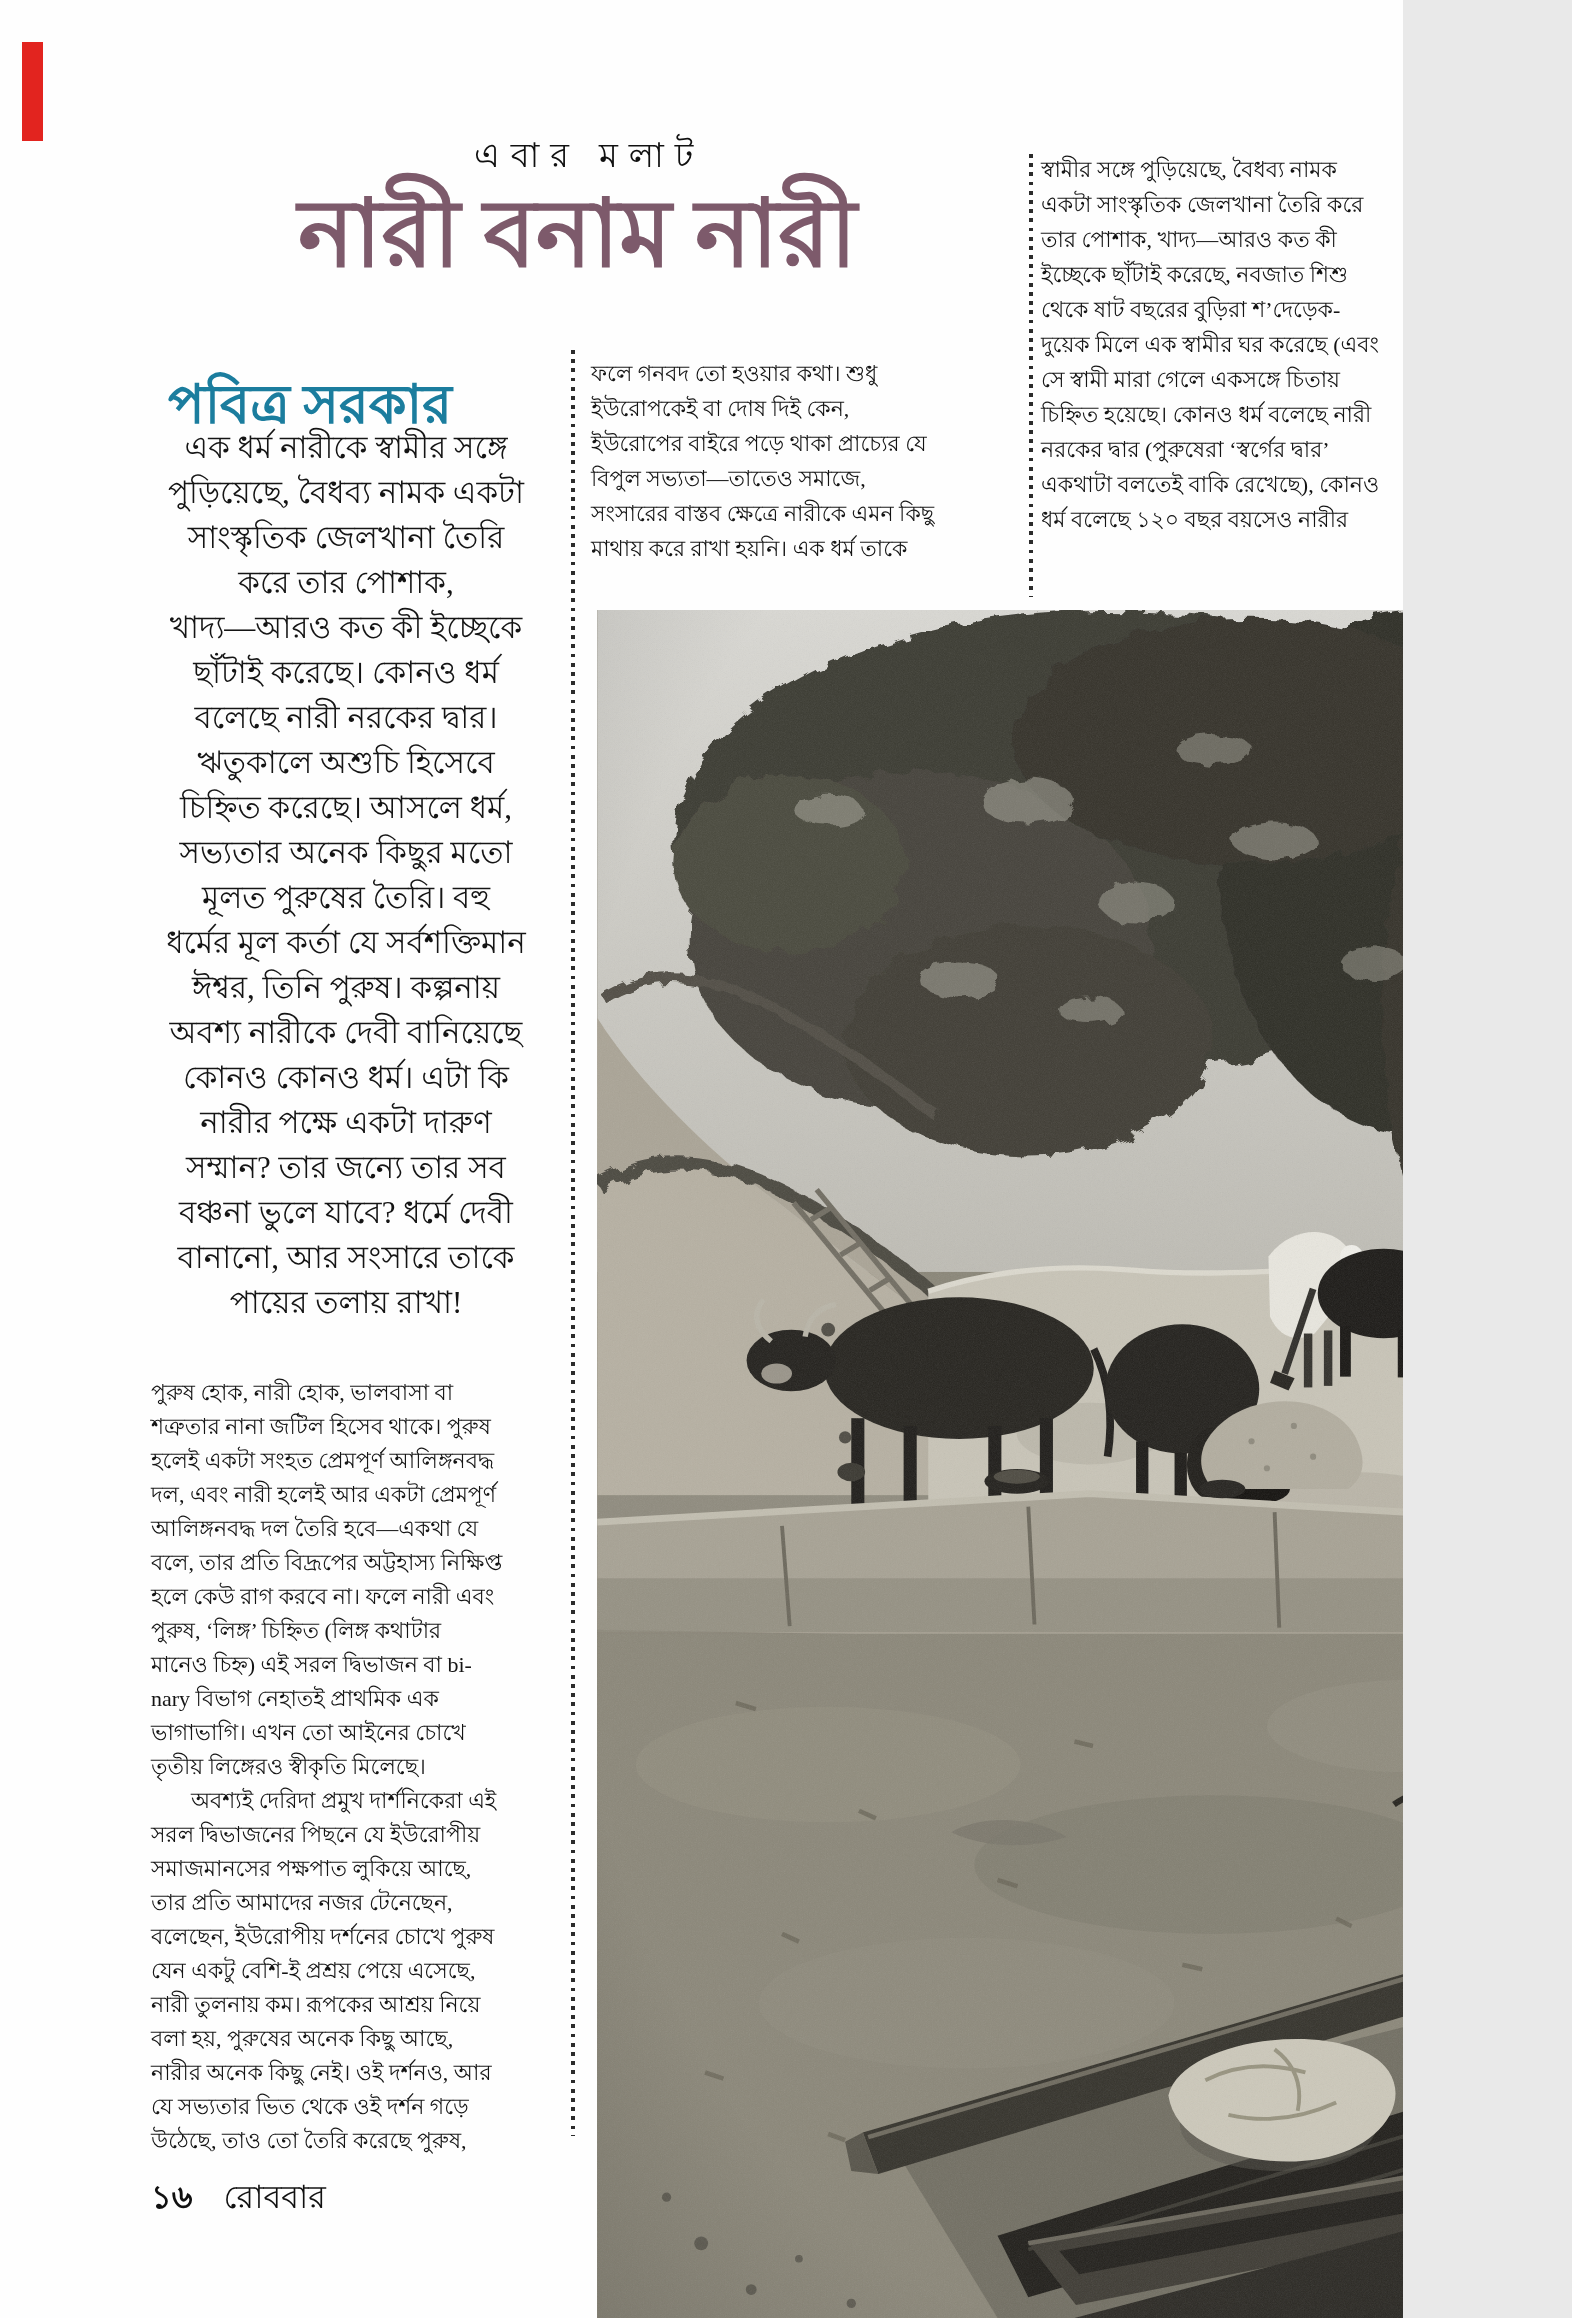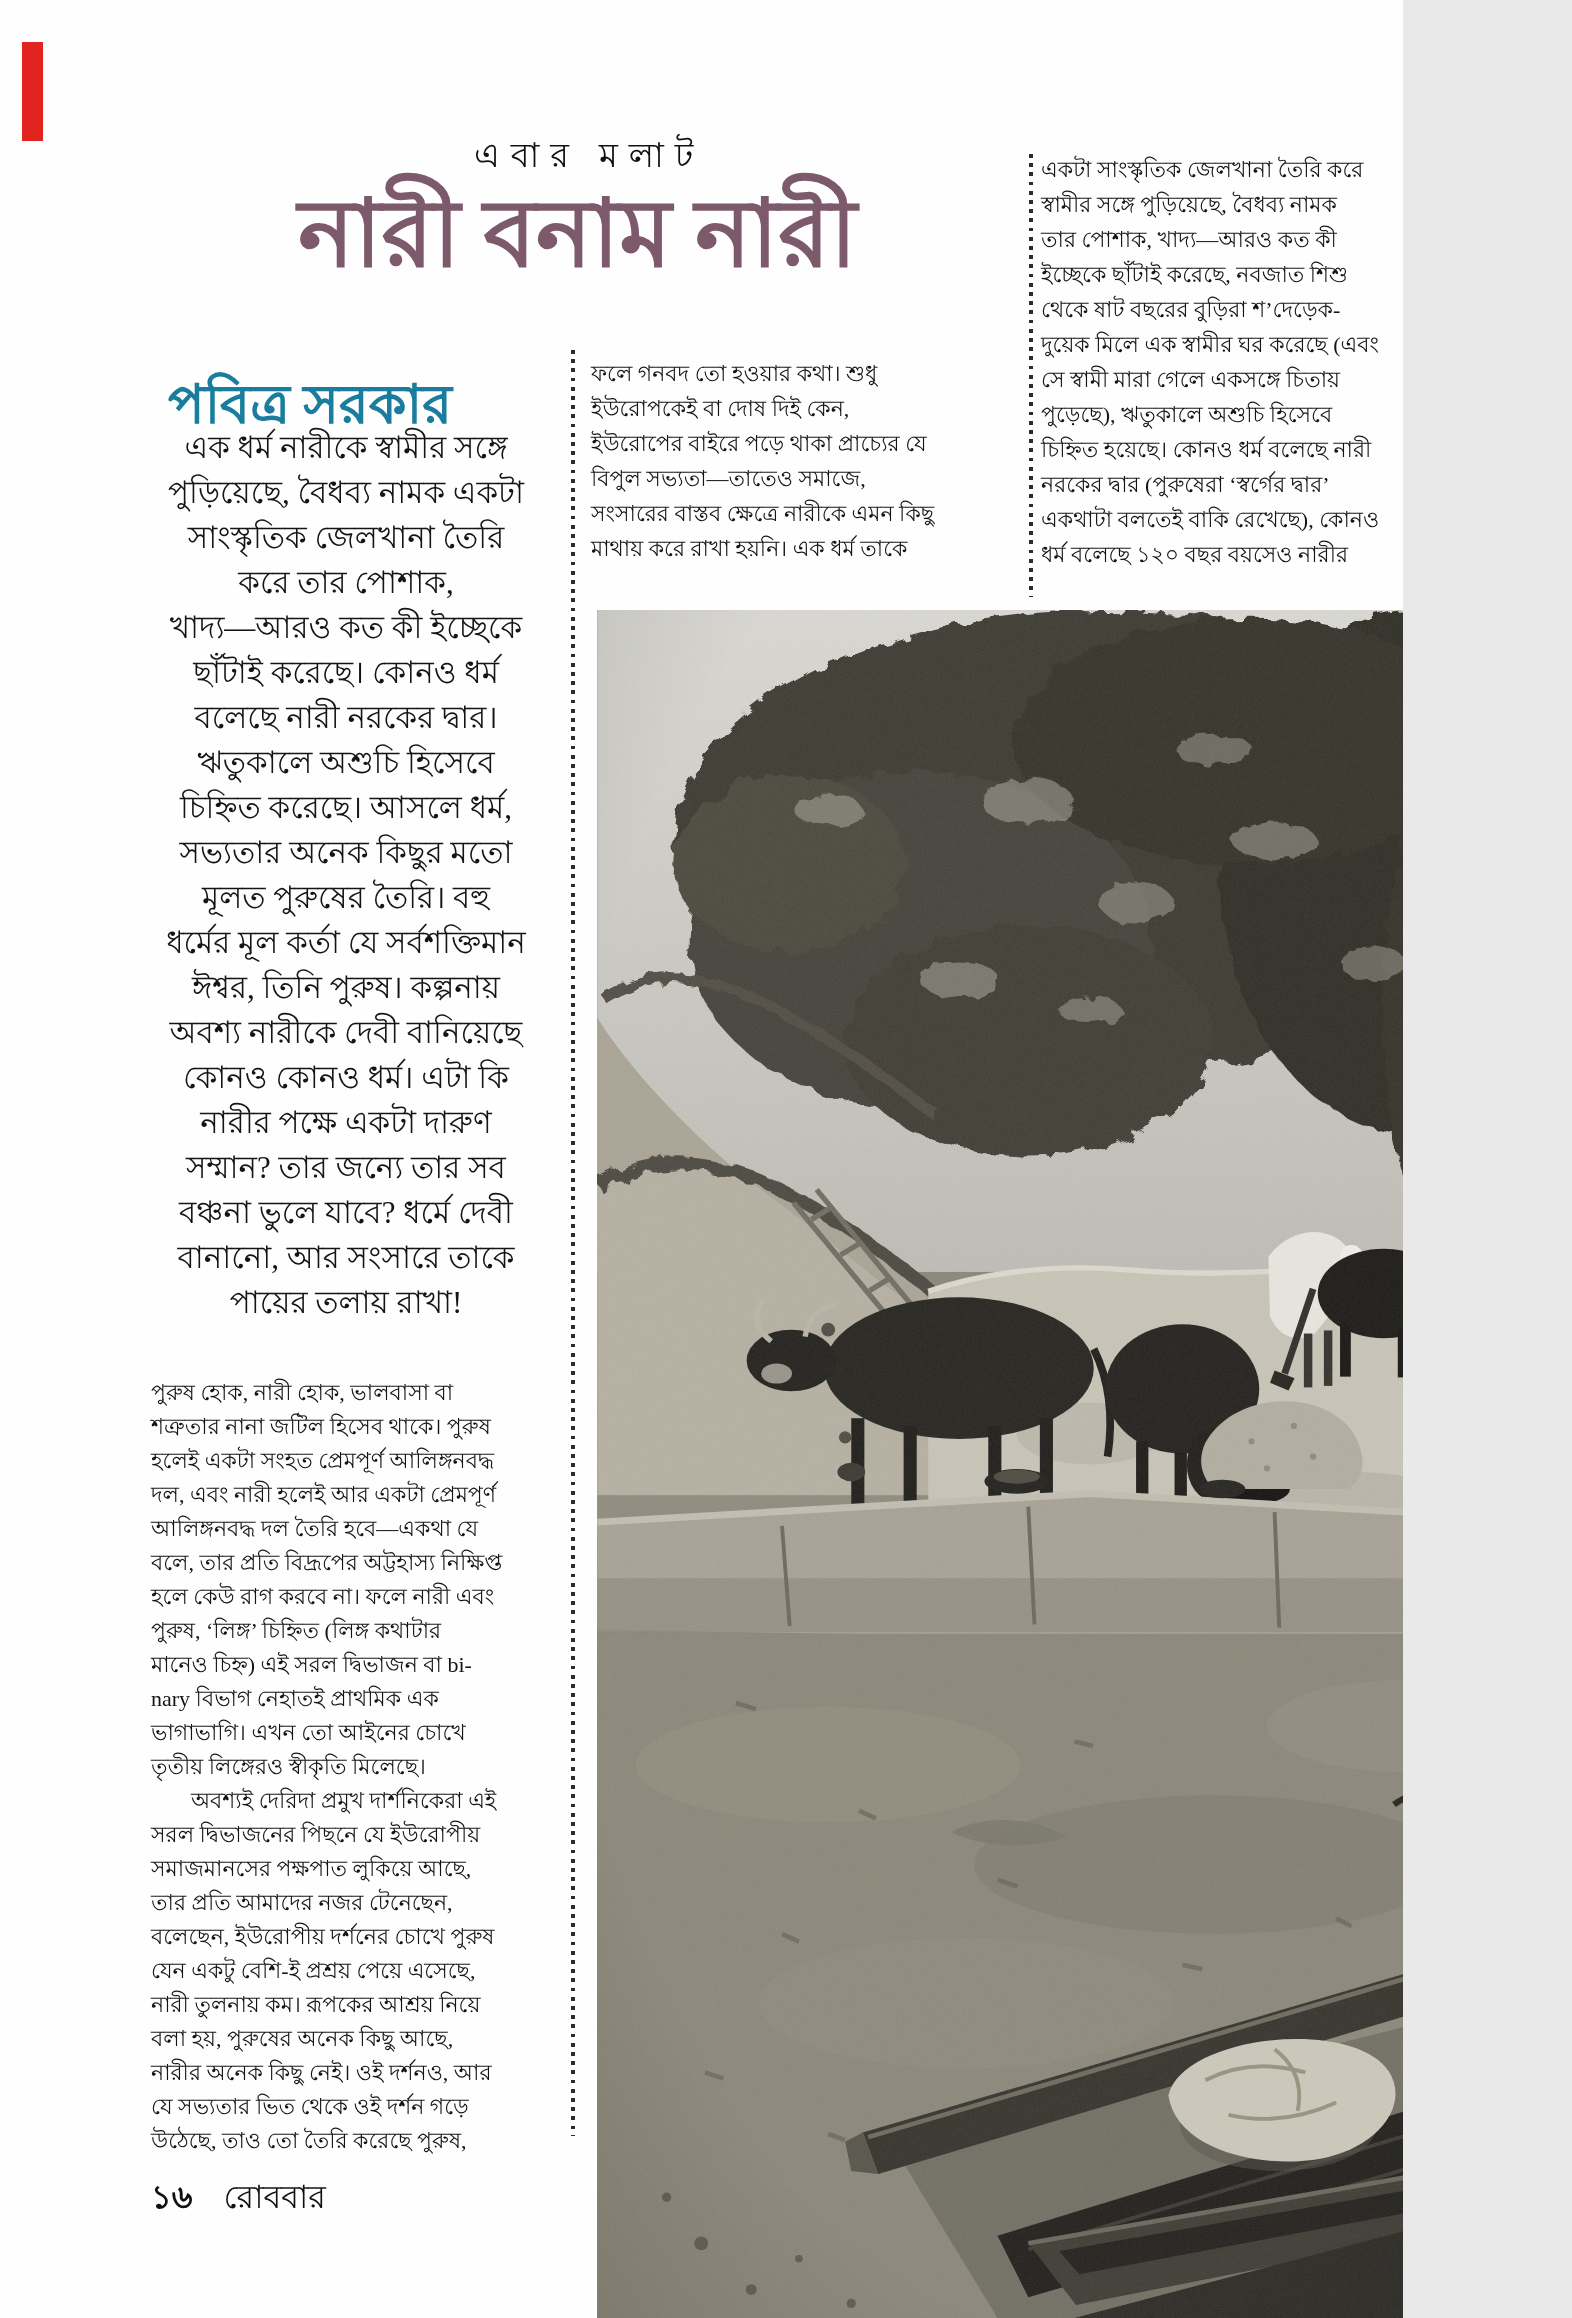--- a/index.html
+++ b/index.html
@@ -81,28 +81,27 @@
   <div class="col-mid small">
     <div class="ln">ফলে গনবদ তো হওয়ার কথা। শুধু</div>
     <div class="ln">ইউরোপকেই বা দোষ দিই কেন,</div>
     <div class="ln">ইউরোপের বাইরে পড়ে থাকা প্রাচ্যের যে</div>
     <div class="ln">বিপুল সভ্যতা—তাতেও সমাজে,</div>
     <div class="ln">সংসারের বাস্তব ক্ষেত্রে নারীকে এমন কিছু</div>
     <div class="ln">মাথায় করে রাখা হয়নি। এক ধর্ম তাকে</div>
   </div>
 
   <div class="col-right small">
+    <div class="ln">স্বামীর সঙ্গে পুড়িয়েছে, বৈধব্য নামক</div>
     <div class="ln">একটা সাংস্কৃতিক জেলখানা তৈরি করে</div>
-    <div class="ln">স্বামীর সঙ্গে পুড়িয়েছে, বৈধব্য নামক</div>
     <div class="ln">তার পোশাক, খাদ্য—আরও কত কী</div>
     <div class="ln">ইচ্ছেকে ছাঁটাই করেছে, নবজাত শিশু</div>
     <div class="ln">থেকে ষাট বছরের বুড়িরা শ’দেড়েক-</div>
     <div class="ln">দুয়েক মিলে এক স্বামীর ঘর করেছে (এবং</div>
     <div class="ln">সে স্বামী মারা গেলে একসঙ্গে চিতায়</div>
-    <div class="ln">পুড়েছে), ঋতুকালে অশুচি হিসেবে</div>
     <div class="ln">চিহ্নিত হয়েছে। কোনও ধর্ম বলেছে নারী</div>
     <div class="ln">নরকের দ্বার (পুরুষেরা ‘স্বর্গের দ্বার’</div>
     <div class="ln">একথাটা বলতেই বাকি রেখেছে), কোনও</div>
     <div class="ln">ধর্ম বলেছে ১২০ বছর বয়সেও নারীর</div>
   </div>
 
   <div class="col-left-small small">
     <div class="ln">পুরুষ হোক, নারী হোক, ভালবাসা বা</div>
     <div class="ln">শত্রুতার নানা জটিল হিসেব থাকে। পুরুষ</div>
     <div class="ln">হলেই একটা সংহত প্রেমপূর্ণ আলিঙ্গনবদ্ধ</div>

